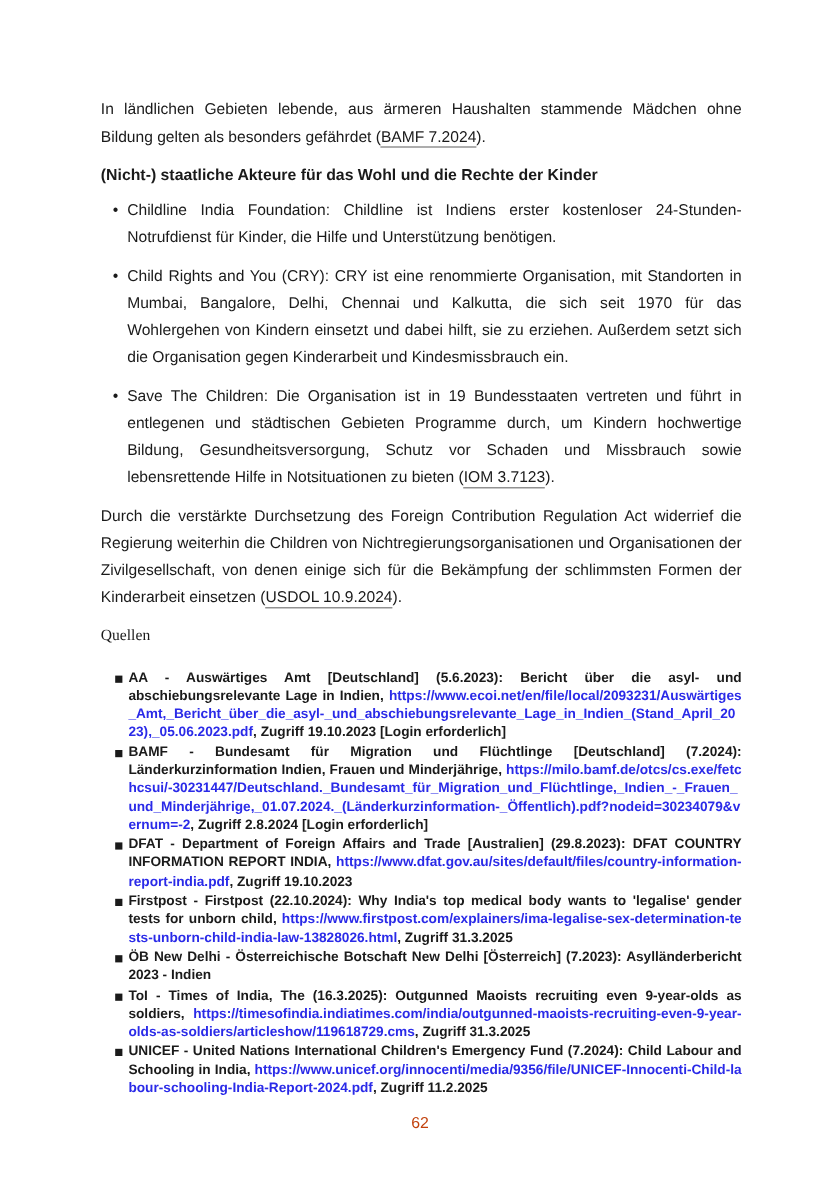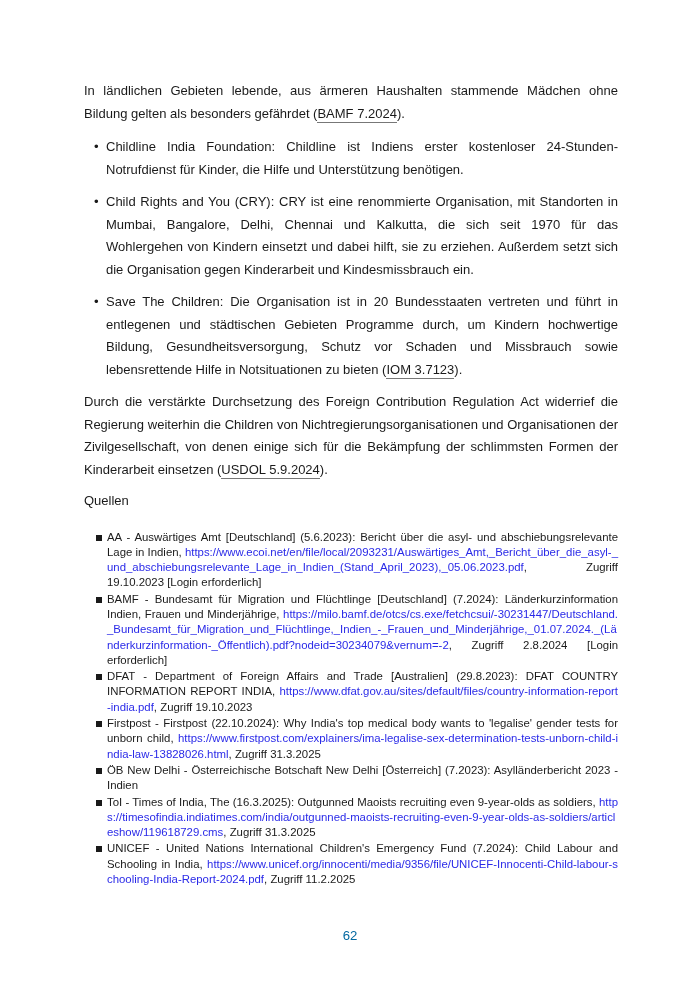--- a/index.html
+++ b/index.html
@@ -9,59 +9,60 @@
     }
     .page { position: absolute; left: 84px; top: 80px; width: 534px; }
     p { margin: 0; font-size: 13px; line-height: 22.5px; text-align: justify; }
     .cite { border-bottom: 1px solid #777; padding-bottom: 1px; cursor: pointer; }
     .intro { margin-bottom: 11px; }
     .heading { font-weight: bold; font-size: 13.2px; line-height: 20px; margin-bottom: 8px; }
     ul.bullets { list-style: none; margin: 0; padding: 0; }
     ul.bullets li { position: relative; padding-left: 22px; margin-bottom: 10px; }
     ul.bullets li .dot { position: absolute; left: 10px; top: 0; font-size: 13.2px; line-height: 22.5px; }
     .para2 { margin-top: 2px; margin-bottom: 9px; }
-    .sources-label { margin-bottom: 17px; }
+    .sources-label { margin-bottom: 17px; font-family: Liberation Serif, serif; }
     ul.refs { list-style: none; margin: 0; padding: 0 0 0 10px; }
     ul.refs li {
       position: relative; padding-left: 13px; font-size: 11.4px; line-height: 15.3px;
-      text-align: justify; margin-bottom: 1px;
+      text-align: justify; margin-bottom: 1px; font-weight: bold;
     }
     ul.refs li .sq {
       position: absolute; left: 2px; top: 5px; width: 6px; height: 6px; background: #1a1a1a;
     }
     a.link { color: #2a2ae8; text-decoration: none; word-break: break-all; }
     .page-number {
       position: absolute; top: 928px; left: 0; width: 700px; text-align: center;
-      font-size: 13.2px; color: #0369a1;
+      font-size: 13.2px; color: #c2410c;
     }
   </style>
 </head>
 <body>
 
 <div class="page">
 
   <p class="intro"><span>In ländlichen Gebieten lebende, aus ärmeren Haushalten stammende Mädchen ohne Bildung gelten als besonders gefährdet (</span><span class="cite">BAMF 7.2024</span><span>).</span></p>
 
+  <p class="heading">(Nicht-) staatliche Akteure für das Wohl und die Rechte der Kinder</p>
 
   <ul class="bullets">
     <li>
       <span class="dot">•</span>
       <p><span>Childline India Foundation: Childline ist Indiens erster kostenloser 24-Stunden-Notrufdienst für Kinder, die Hilfe und Unterstützung benötigen.</span></p>
     </li>
     <li>
       <span class="dot">•</span>
       <p><span>Child Rights and You (CRY): CRY ist eine renommierte Organisation, mit Standorten in Mumbai, Bangalore, Delhi, Chennai und Kalkutta, die sich seit 1970 für das Wohlergehen von Kindern einsetzt und dabei hilft, sie zu erziehen. Außerdem setzt sich die Organisation gegen Kinderarbeit und Kindesmissbrauch ein.</span></p>
     </li>
     <li>
       <span class="dot">•</span>
-      <p><span>Save The Children: Die Organisation ist in 20 Bundesstaaten vertreten und führt in entlegenen und städtischen Gebieten Programme durch, um Kindern hochwertige Bildung, Gesundheitsversorgung, Schutz vor Schaden und Missbrauch sowie lebensrettende Hilfe in Notsituationen zu bieten (</span><span class="cite">IOM 3.7123</span><span>).</span></p>
+      <p><span>Save The Children: Die Organisation ist in 19 Bundesstaaten vertreten und führt in entlegenen und städtischen Gebieten Programme durch, um Kindern hochwertige Bildung, Gesundheitsversorgung, Schutz vor Schaden und Missbrauch sowie lebensrettende Hilfe in Notsituationen zu bieten (</span><span class="cite">IOM 3.7123</span><span>).</span></p>
     </li>
   </ul>
 
-  <p class="para2"><span>Durch die verstärkte Durchsetzung des Foreign Contribution Regulation Act widerrief die Regierung weiterhin die Children von Nichtregierungsorganisationen und Organisationen der Zivilgesellschaft, von denen einige sich für die Bekämpfung der schlimmsten Formen der Kinderarbeit einsetzen (</span><span class="cite">USDOL 5.9.2024</span><span>).</span></p>
+  <p class="para2"><span>Durch die verstärkte Durchsetzung des Foreign Contribution Regulation Act widerrief die Regierung weiterhin die Children von Nichtregierungsorganisationen und Organisationen der Zivilgesellschaft, von denen einige sich für die Bekämpfung der schlimmsten Formen der Kinderarbeit einsetzen (</span><span class="cite">USDOL 10.9.2024</span><span>).</span></p>
 
   <p class="sources-label">Quellen</p>
 
   <ul class="refs">
     <li><span class="sq"></span><span>AA - Auswärtiges Amt [Deutschland] (5.6.2023): Bericht über die asyl- und abschiebungsrelevante Lage in Indien, </span><a class="link">https://www.ecoi.net/en/file/local/2093231/Auswärtiges_Amt,_Bericht_über_die_asyl-_und_abschiebungsrelevante_Lage_in_Indien_(Stand_April_2023),_05.06.2023.pdf</a><span>, Zugriff 19.10.2023 [Login erforderlich]</span></li>
     <li><span class="sq"></span><span>BAMF - Bundesamt für Migration und Flüchtlinge [Deutschland] (7.2024): Länderkurzinformation Indien, Frauen und Minderjährige, </span><a class="link">https://milo.bamf.de/otcs/cs.exe/fetchcsui/-30231447/Deutschland._Bundesamt_für_Migration_und_Flüchtlinge,_Indien_-_Frauen_und_Minderjährige,_01.07.2024._(Länderkurzinformation-_Öffentlich).pdf?nodeid=30234079&amp;vernum=-2</a><span>, Zugriff 2.8.2024 [Login erforderlich]</span></li>
     <li><span class="sq"></span><span>DFAT - Department of Foreign Affairs and Trade [Australien] (29.8.2023): DFAT COUNTRY INFORMATION REPORT INDIA, </span><a class="link">https://www.dfat.gov.au/sites/default/files/country-information-report-india.pdf</a><span>, Zugriff 19.10.2023</span></li>
     <li><span class="sq"></span><span>Firstpost - Firstpost (22.10.2024): Why India's top medical body wants to 'legalise' gender tests for unborn child, </span><a class="link">https://www.firstpost.com/explainers/ima-legalise-sex-determination-tests-unborn-child-india-law-13828026.html</a><span>, Zugriff 31.3.2025</span></li>
     <li><span class="sq"></span><span>ÖB New Delhi - Österreichische Botschaft New Delhi [Österreich] (7.2023): Asylländerbericht 2023 - Indien</span></li>
     <li><span class="sq"></span><span>ToI - Times of India, The (16.3.2025): Outgunned Maoists recruiting even 9-year-olds as soldiers, </span><a class="link">https://timesofindia.indiatimes.com/india/outgunned-maoists-recruiting-even-9-year-olds-as-soldiers/articleshow/119618729.cms</a><span>, Zugriff 31.3.2025</span></li>

